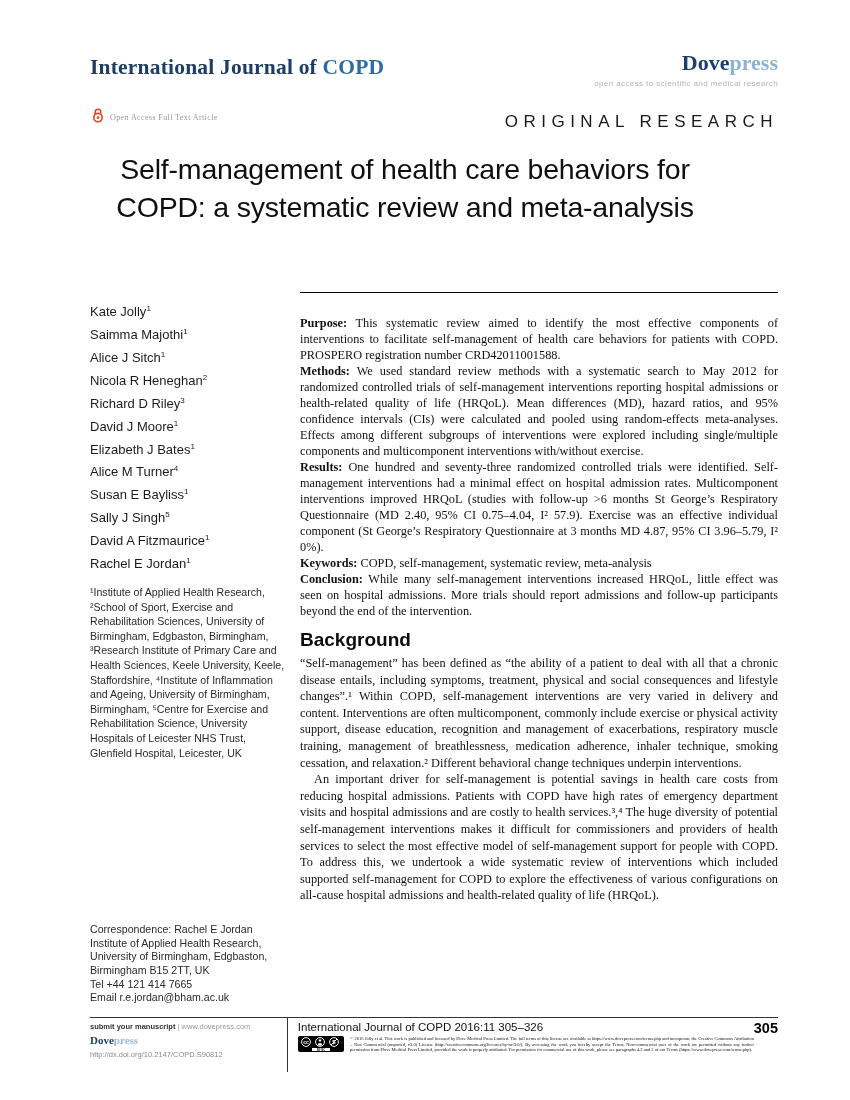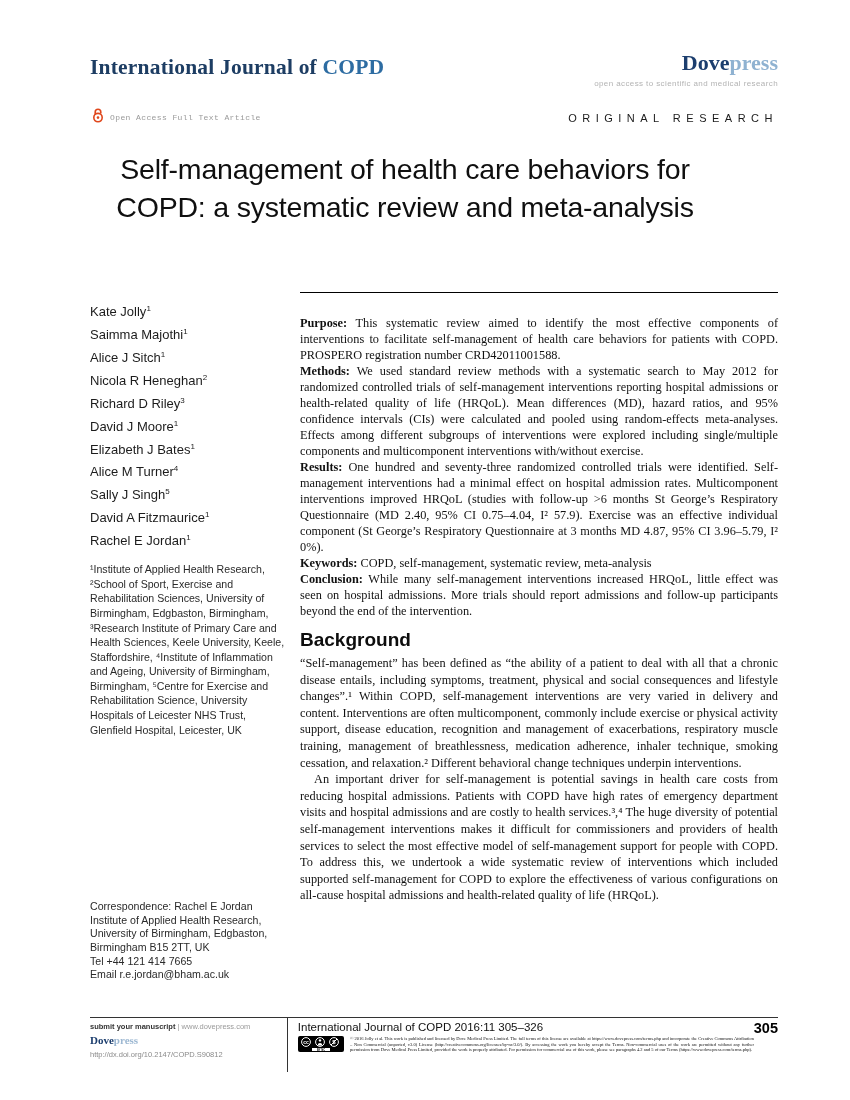--- a/index.html
+++ b/index.html
@@ -9,23 +9,23 @@
   
   .journal-name{position:absolute;top:55px;left:90px;font-family:"Liberation Serif",serif;
     font-weight:bold;font-size:21.5px;letter-spacing:.2px;}
   .journal-name .jn1{color:#1d3d63;}
   .journal-name .jn2{color:#2d6ca2;}
   .brand{position:absolute;top:50px;right:72px;text-align:right;}
   .brand-name{font-family:"Liberation Serif",serif;font-size:22px;font-weight:bold;color:#1c3e6e;}
   .brand-name .press{color:#8fb2d1;font-weight:bold;}
   .brand-tagline{margin-top:3px;font-family:"Liberation Sans",sans-serif;font-size:8px;color:#b3b3b3;letter-spacing:.4px;}
   .open-access-row{position:absolute;top:108px;left:92px;display:flex;align-items:center;gap:6px;}
-  .open-access-label{font-family:Liberation Mono, monospace;font-size:8px;color:#9a9a9a;letter-spacing:.4px;}
+  .open-access-label{font-family:Liberation Serif, serif;font-size:8px;color:#9a9a9a;letter-spacing:.4px;}
   .article-type{position:absolute;top:112px;right:72px;font-family:"Liberation Sans",sans-serif;
-    font-size:11px;letter-spacing:5.5px;color:#1a1a1a;}
+    font-size:17px;letter-spacing:5.5px;color:#1a1a1a;}
 
   
   .title{position:absolute;top:131px;left:90px;width:630px;font-family:"Liberation Sans",sans-serif;
     font-size:28.5px;line-height:38px;color:#0f0f0f;font-weight:normal;letter-spacing:-.2px;text-align:center;}
 
   
   .left-col{position:absolute;left:90px;top:299px;width:198px;}
   .authors{font-family:"Liberation Sans",sans-serif;font-size:13px;line-height:19.6px;color:#1c1c1c;}
   .authors sup{font-size:8px;}
   .affiliations{margin-top:11px;font-family:"Liberation Sans",sans-serif;font-size:10.6px;line-height:14.6px;color:#2a2a2a;}
@@ -88,20 +88,21 @@
   <div class="left-col">
     <div class="authors">
       <div><span>Kate Jolly</span><sup>1</sup></div>
       <div><span>Saimma Majothi</span><sup>1</sup></div>
       <div><span>Alice J Sitch</span><sup>1</sup></div>
       <div><span>Nicola R Heneghan</span><sup>2</sup></div>
       <div><span>Richard D Riley</span><sup>3</sup></div>
       <div><span>David J Moore</span><sup>1</sup></div>
       <div><span>Elizabeth J Bates</span><sup>1</sup></div>
       <div><span>Alice M Turner</span><sup>4</sup></div>
+      <div><span>Susan E Bayliss</span><sup>1</sup></div>
       <div><span>Sally J Singh</span><sup>5</sup></div>
       <div><span>David A Fitzmaurice</span><sup>1</sup></div>
       <div><span>Rachel E Jordan</span><sup>1</sup></div>
     </div>
 
     <div class="affiliations">¹Institute of Applied Health Research, ²School of Sport, Exercise and Rehabilitation Sciences, University of Birmingham, Edgbaston, Birmingham, ³Research Institute of Primary Care and Health Sciences, Keele University, Keele, Staffordshire, ⁴Institute of Inflammation and Ageing, University of Birmingham, Birmingham, ⁵Centre for Exercise and Rehabilitation Science, University Hospitals of Leicester NHS Trust, Glenfield Hospital, Leicester, UK</div>
 
     <div class="correspondence">
       <div>Correspondence: Rachel E Jordan</div>
       <div>Institute of Applied Health Research,</div>

